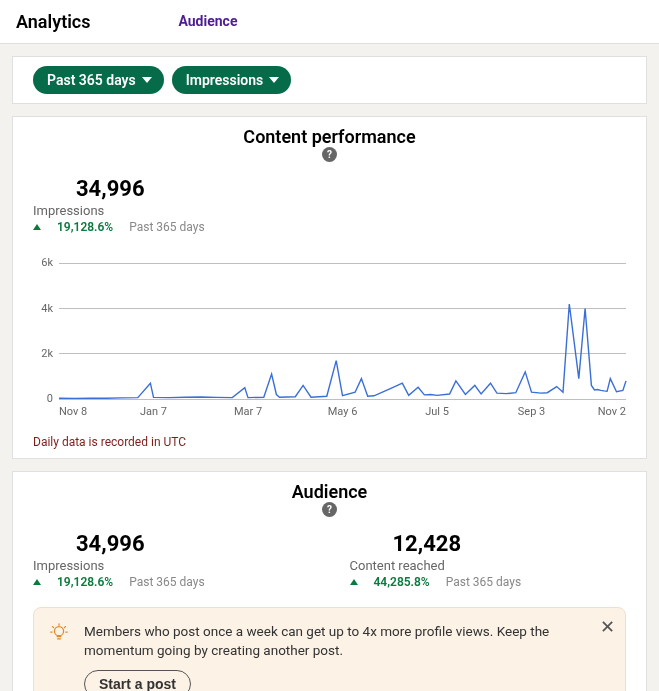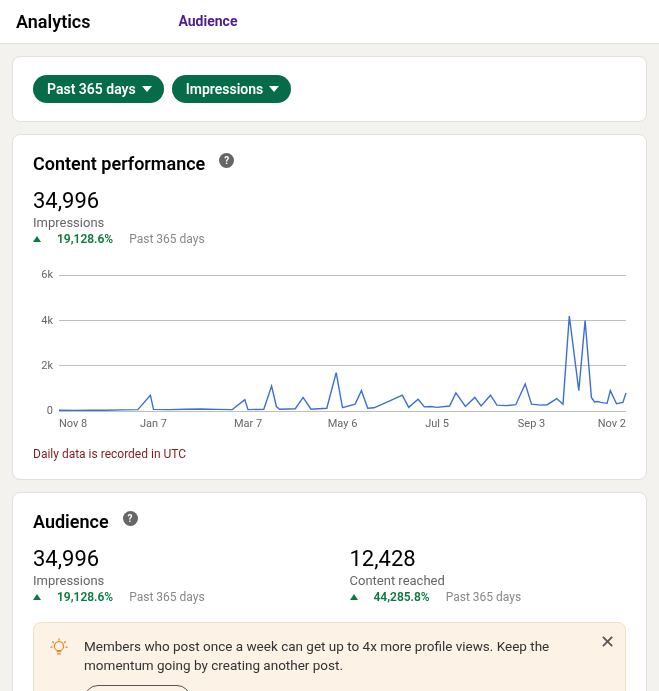--- a/index.html
+++ b/index.html
@@ -36,22 +36,22 @@
   .tab.active {
     color: #0a6f4d;
     border-bottom: 2px solid #0a6f4d;
     font-weight: 600;
     margin-top: 45px;
   }
   .content-area { padding: 12px; display: flex; flex-direction: column; gap: 12px; }
   .card {
     background: #fff;
     border: 1px solid #e0e0e0;
-    border-radius: 8px;
-    padding: 18px 20px;
+    border-radius: 0;
+    padding: 9px 20px;
   }
   .filter-row { display: flex; gap: 8px; }
   .pill {
     background: #056b48;
     color: #fff;
     font-weight: 600;
     font-size: 14px;
     padding: 6px 12px 6px 14px;
     border-radius: 18px;
     display: inline-flex;
@@ -59,31 +59,32 @@
     gap: 6px;
     cursor: pointer;
   }
   .caret-down {
     width: 0; height: 0;
     border-left: 5px solid transparent;
     border-right: 5px solid transparent;
     border-top: 6px solid #fff;
   }
   .section-heading {
-    display: flex; gap: 14px;
+    display: flex; align-items: center; gap: 0;
     font-size: 18px; font-weight: 600;
     margin-bottom: 14px;
+    flex-direction: column;
   }
   .help-icon {
     display: inline-flex; align-items: center; justify-content: center;
     width: 15px; height: 15px; border-radius: 50%;
     background: #666; color: #fff; font-size: 10px; font-weight: 700;
     cursor: default;
   }
-  .metric-big { font-size: 22px; font-weight: 400; }
+  .metric-big { font-size: 22px; font-weight: 700; margin-left: 43px; }
   .metric-label { font-size: 13px; color: #666; margin-top: 2px; }
   .delta-row { display: flex; align-items: center; gap: 16px; margin-top: 2px; }
   .delta-up {
     width: 0; height: 0;
     border-left: 4px solid transparent;
     border-right: 4px solid transparent;
     border-bottom: 6px solid #0a7a3e;
   }
   .delta-val { color: #0a7a3e; font-size: 12px; font-weight: 600; }
   .delta-period { color: #888; font-size: 12px; }

